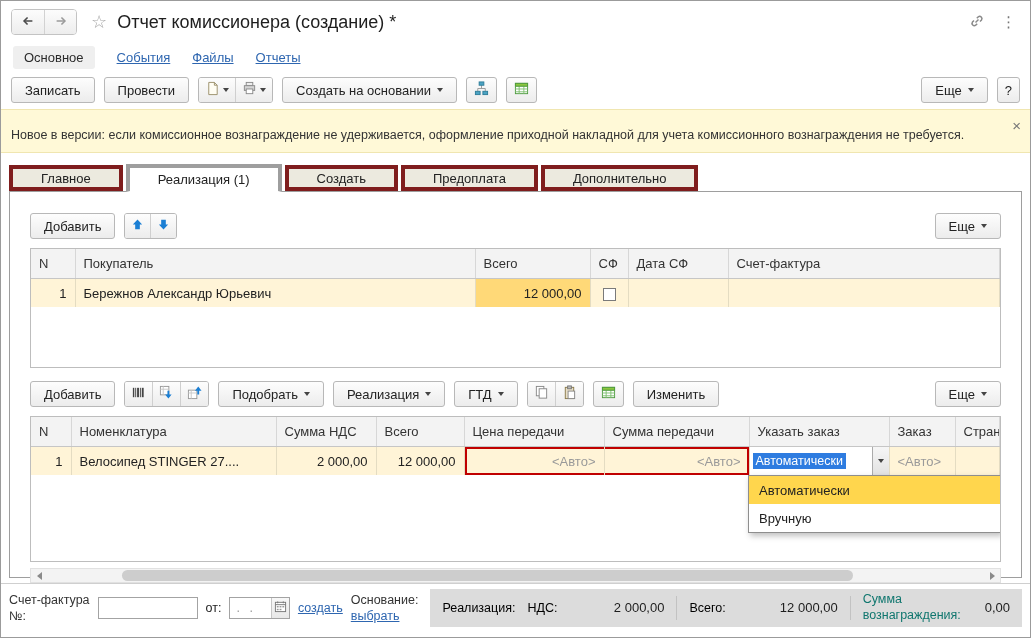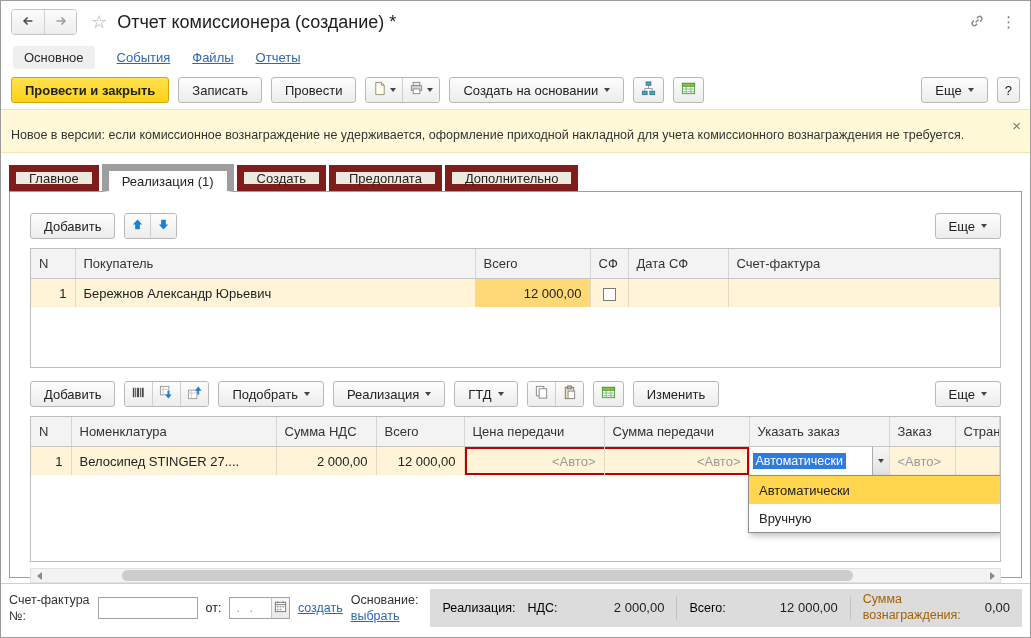--- a/index.html
+++ b/index.html
@@ -32,21 +32,21 @@
   .btn-group .seg + .seg { border-left: 1px solid #cfcfcf; }
   .car { width: 0; height: 0; border-left: 3.5px solid transparent; border-right: 3.5px solid transparent; border-top: 4px solid #444; display: inline-block; }
   .spacer { flex: 1; }
 
   
   .banner { position: relative; background: #fff9d7; border-top: 1px solid #f0e6b0; border-bottom: 1px solid #f0e6b0; padding: 16px 28px 7px 10px; font-size: 12.5px; line-height: 1.55; color: #333; }
   .banner-close { position: absolute; top: 4px; right: 9px; font-size: 15px; color: #777; cursor: pointer; }
 
   
   .tabstrip { display: flex; align-items: flex-end; padding-left: 8px; height: 36px; margin-top: 2px; }
-  .tab { height: 26px; display: flex; align-items: center; padding: 0 13px; background: #eceadf; border: 7px solid #7f1d1d; margin-right: 3px; cursor: pointer; white-space: nowrap; }
+  .tab { height: 26px; display: flex; align-items: center; padding: 0 28px; background: #eceadf; border: 4px solid #7f1d1d; margin-right: 3px; cursor: pointer; white-space: nowrap; }
   .tab.active { background: #fff; border-color: #9e9e9e; height: 28px; margin-bottom: -1px; border-bottom: 1px solid #fff; position: relative; z-index: 3; }
 
   
   .panel { margin: 0 8px; border: 1px solid #9e9e9e; background: #fff; padding: 20px; height: 387px; }
   .sec-toolbar { height: 28px; display: flex; align-items: center; gap: 9px; }
   .grid { border: 1px solid #bdbdbd; background: #fff; overflow: hidden; position: relative; }
   .grid1 { height: 120px; margin-top: 8px; margin-bottom: 12px; }
   .grid2 { height: 146px; margin-top: 8px; }
   table.tbl { border-collapse: collapse; table-layout: fixed; width: 100%; font-size: 13px; }
   .tbl th { background: #f3f3f3; font-weight: normal; text-align: left; padding: 0 8px; height: 29px; border-right: 1px solid #d7d7d7; border-bottom: 1px solid #c6c6c6; color: #333; white-space: nowrap; overflow: hidden; }
@@ -81,21 +81,21 @@
   .lbl2 { line-height: 1.3; color: #333; white-space: nowrap; }
   .inp { height: 22px; border: 1px solid #a3a3a3; background: #fff; font-size: 13px; padding: 0 4px; font-family: "Liberation Sans", sans-serif; }
   .date-wrap { display: flex; align-items: center; height: 22px; border: 1px solid #a3a3a3; background: #fff; width: 80px; }
   .date-txt { flex: 1; color: #9a9a9a; padding-left: 6px; letter-spacing: 3px; }
   .cal-btn { width: 18px; height: 100%; display: flex; align-items: center; justify-content: center; border-left: 1px solid #c6c6c6; background: linear-gradient(#f8f8f8,#e8e8e8); cursor: pointer; }
   .link { color: #2e66b0; text-decoration: underline; cursor: pointer; white-space: nowrap; }
   .summary { flex: 1; height: 38px; background: #dcdcdc; display: flex; align-items: center; padding: 0 12px; gap: 12px; margin-left: 4px; }
   .sum-lbl { color: #000000; white-space: nowrap; }
   .sum-val { text-align: right; font-size: 13px; color: #1d1d1d; }
   .sep { width: 1px; height: 24px; background: #c2c2c2; }
-  .fee-lbl { width: 110px; line-height: 1.25; color: #a16207; }
+  .fee-lbl { width: 110px; line-height: 1.25; color: #0f766e; }
 </style>
 </head>
 <body>
 
 <div id="app">
 
   <div class="win-header">
     <div class="nav-group">
       <div class="nav-btn">
         <span>
@@ -129,21 +129,20 @@
   </div>
 
   <div class="nav-links">
     <span class="nav-pill">Основное</span>
     <span class="nav-link">События</span>
     <span class="nav-link">Файлы</span>
     <span class="nav-link">Отчеты</span>
   </div>
 
   <div class="toolbar">
-    <button class="btn btn-yellow">Провести и закрыть</button>
     <button class="btn">Записать</button>
     <button class="btn">Провести</button>
     <div class="btn-group">
       <span class="seg">
         <span>
           <svg width="15" height="15" viewBox="0 0 16 16">
               <path d="M4 1.5h6l3 3v10H4z" fill="#fffdf3" stroke="#9a8f6a"></path>
               <path d="M10 1.5v3h3" fill="none" stroke="#9a8f6a"></path>
             </svg>
         </span>

